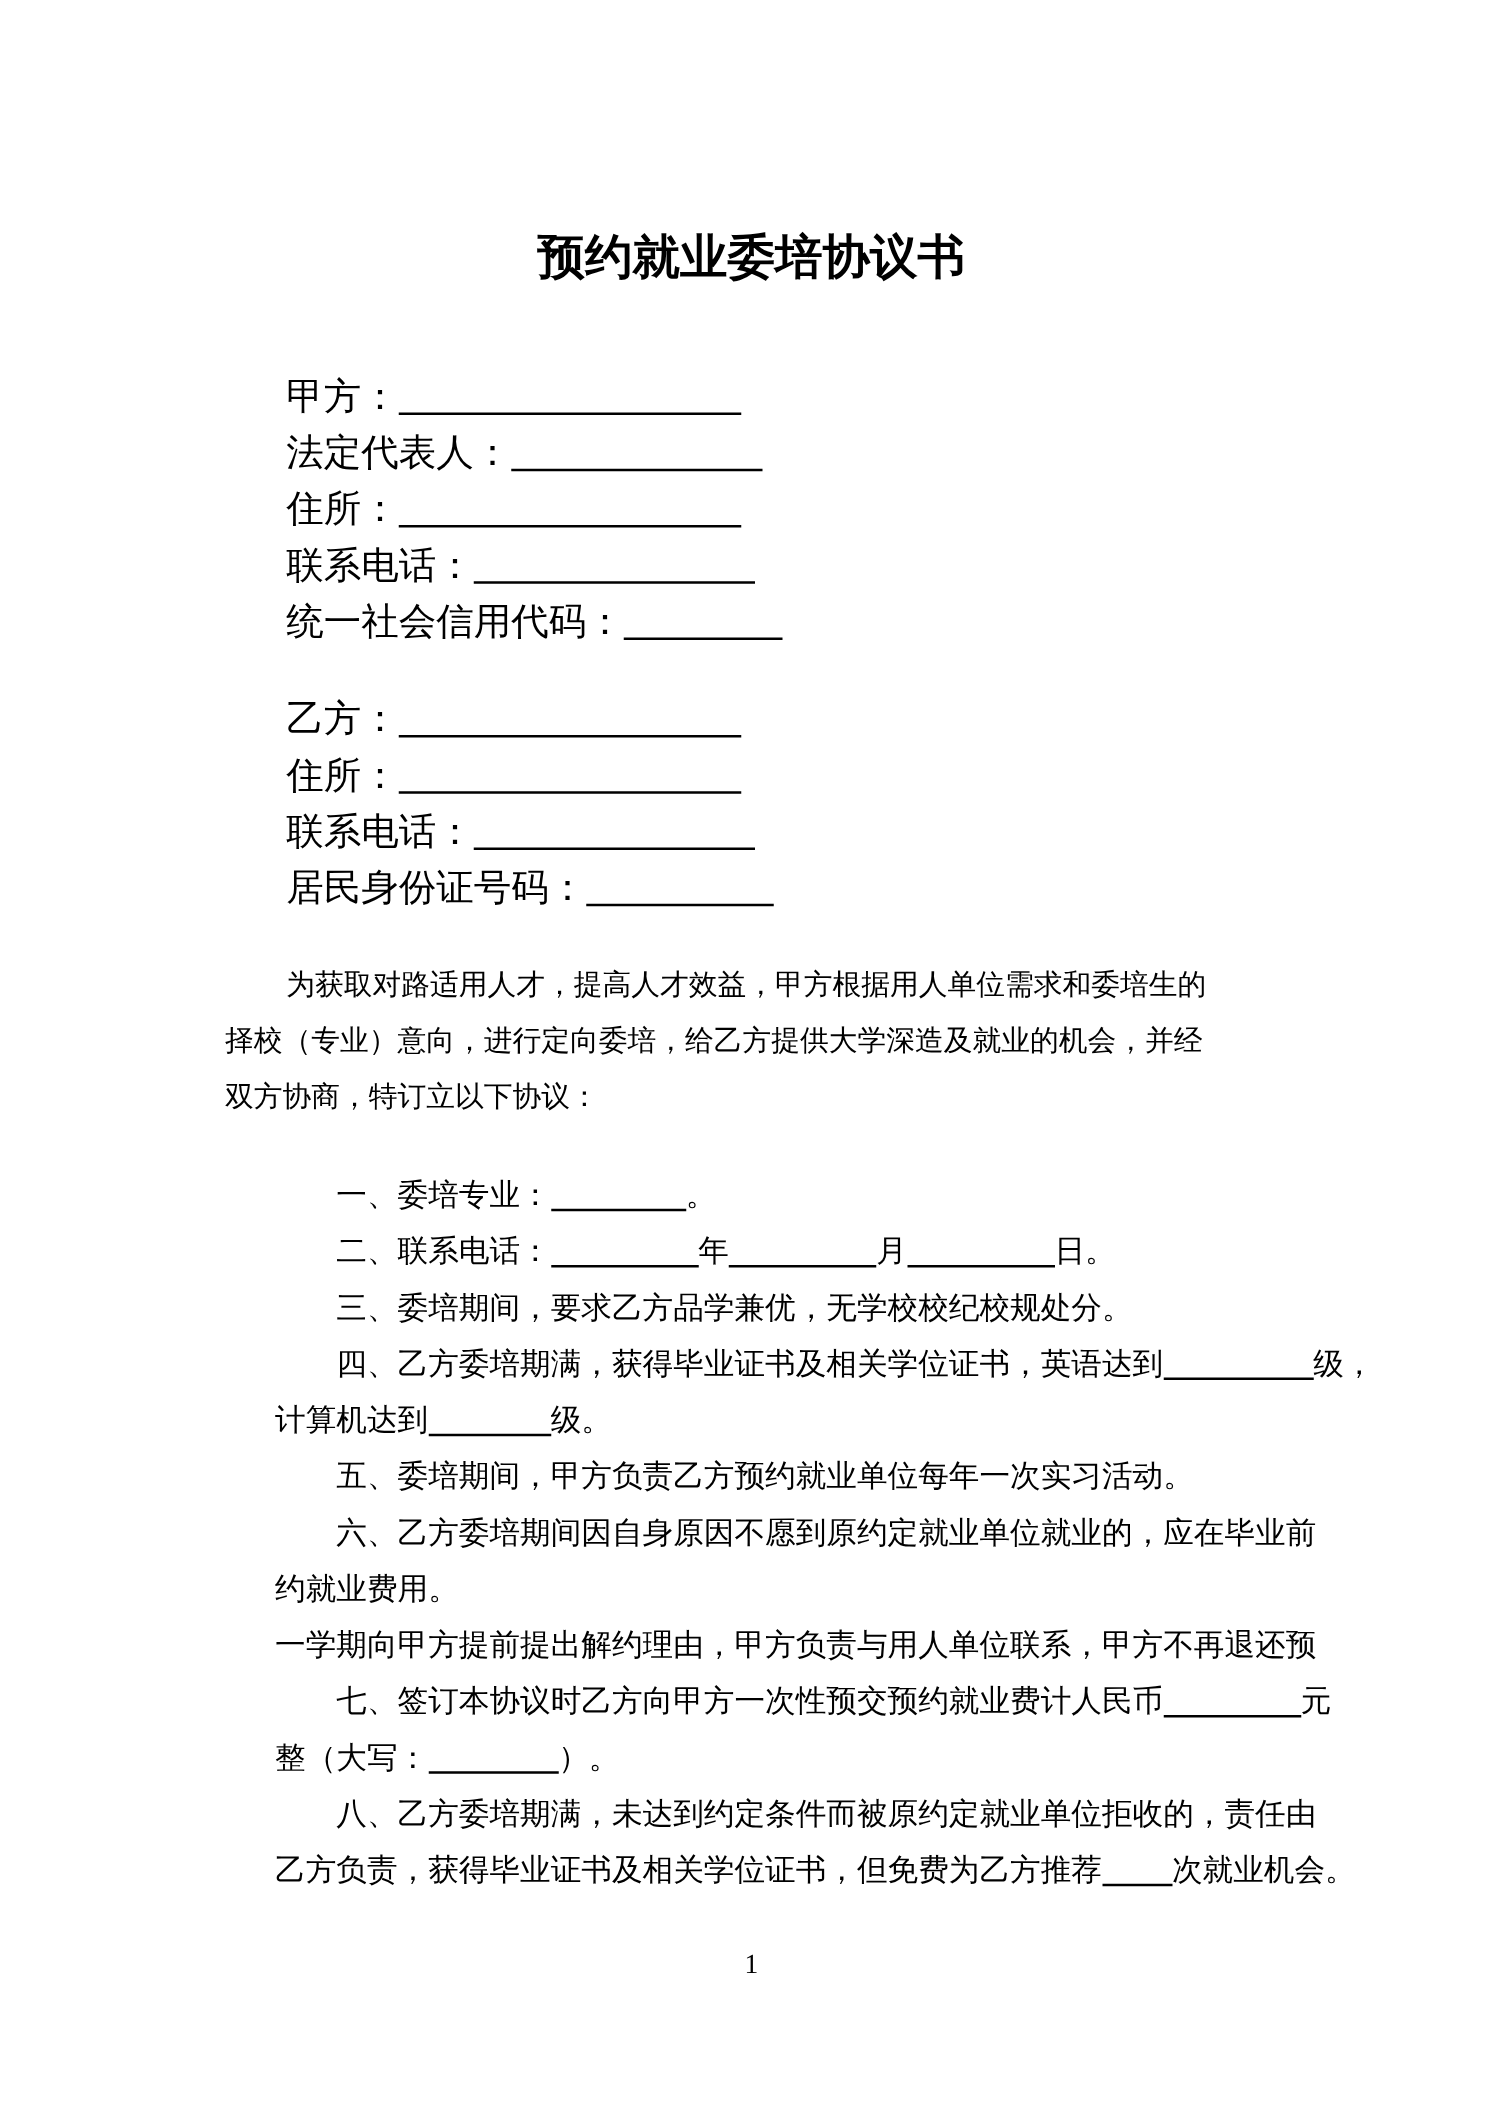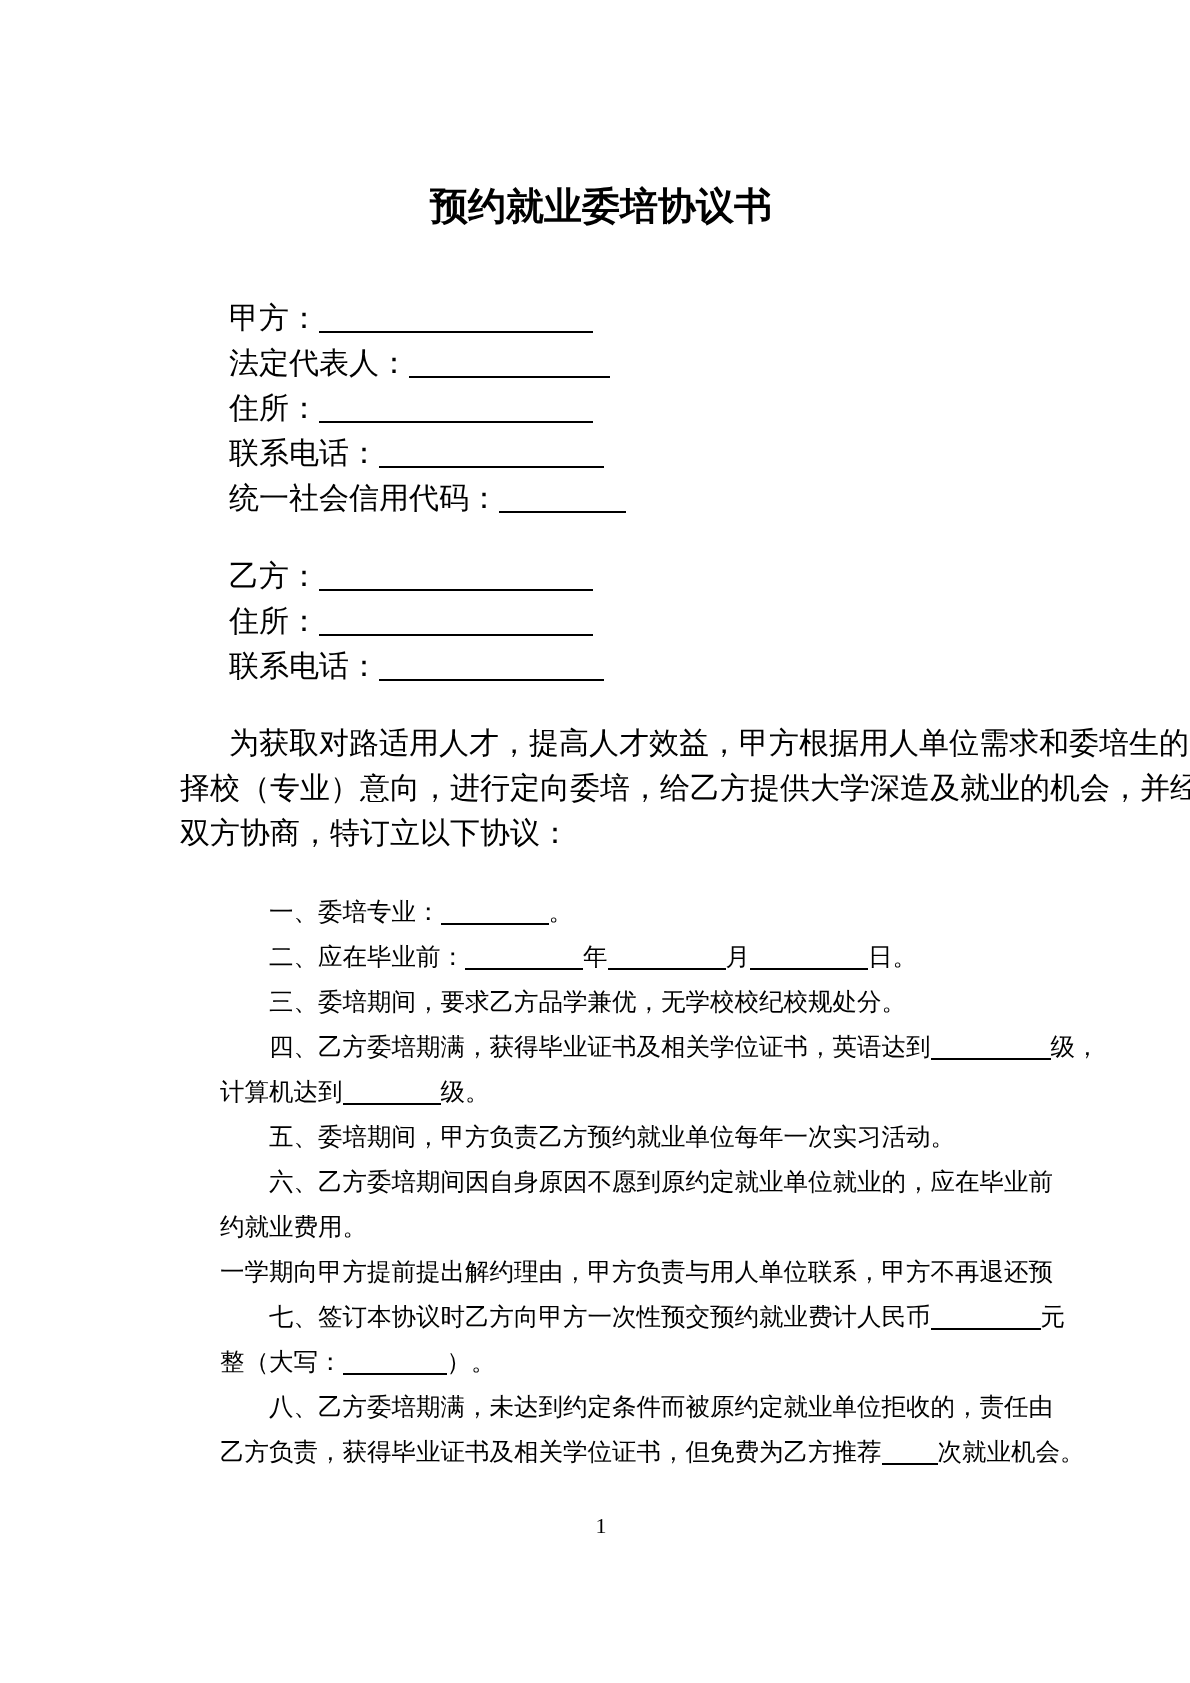--- a/index.html
+++ b/index.html
@@ -19,21 +19,21 @@
     font-size:38px;
     font-weight:700;
     line-height:44px;
     text-align:center;
     letter-spacing:0px;
   }
   .fields { font-size:30px; line-height:45px; }
   .fields .line { white-space:nowrap; text-indent:49px; }
   .block-a { margin-top:67px; }
   .block-b { margin-top:33px; }
-  .preamble { margin-top:32px; font-size:30px; line-height:45px; }
+  .preamble { margin-top:32px; font-size:23px; line-height:45px; }
   .clauses  { margin-top:34px; font-size:24.5px; line-height:45px;margin-left:40px; }
   .bodyline { white-space:nowrap; }
   .bodyline.indent { text-indent:49px; }
   .blank {
     display:inline-block;
     height:4px;
     border-bottom:2px solid #000;
     margin-bottom:-5px;
   }
   .page-num {
@@ -54,31 +54,32 @@
       <div class="line"><span>法定代表人：</span><span class="blank" style="width: 201px;"></span></div>
       <div class="line"><span>住所：</span><span class="blank" style="width: 274px;"></span></div>
       <div class="line"><span>联系电话：</span><span class="blank" style="width: 225px;"></span></div>
       <div class="line"><span>统一社会信用代码：</span><span class="blank" style="width: 127px;"></span></div>
     </div>
 
   <div id="party-b" class="fields block-b">
       <div class="line"><span>乙方：</span><span class="blank" style="width: 274px;"></span></div>
       <div class="line"><span>住所：</span><span class="blank" style="width: 274px;"></span></div>
       <div class="line"><span>联系电话：</span><span class="blank" style="width: 225px;"></span></div>
+      <div class="line"><span>居民身份证号码：</span><span class="blank" style="width: 150px;"></span></div>
     </div>
 
   <div id="preamble" class="preamble">
       <div class="bodyline indent"><span>为获取对路适用人才，提高人才效益，甲方根据用人单位需求和委培生的</span></div>
       <div class="bodyline"><span>择校（专业）意向，进行定向委培，给乙方提供大学深造及就业的机会，并经</span></div>
       <div class="bodyline"><span>双方协商，特订立以下协议：</span></div>
     </div>
 
   <div id="clauses" class="clauses">
       <div class="bodyline indent"><span>一、委培专业：</span><span class="blank" style="width: 108px;"></span><span>。</span></div>
-      <div class="bodyline indent"><span>二、应在毕业前：</span><span class="blank" style="width: 118px;"></span><span>年</span><span class="blank" style="width: 118px;"></span><span>月</span><span class="blank" style="width: 118px;"></span><span>日。</span></div>
+      <div class="bodyline indent"><span>二、联系电话：</span><span class="blank" style="width: 118px;"></span><span>年</span><span class="blank" style="width: 118px;"></span><span>月</span><span class="blank" style="width: 118px;"></span><span>日。</span></div>
       <div class="bodyline indent"><span>三、委培期间，要求乙方品学兼优，无学校校纪校规处分。</span></div>
       <div class="bodyline indent"><span>四、乙方委培期满，获得毕业证书及相关学位证书，英语达到</span><span class="blank" style="width: 120px;"></span><span>级，</span></div>
       <div class="bodyline"><span>计算机达到</span><span class="blank" style="width: 98px;"></span><span>级。</span></div>
       <div class="bodyline indent"><span>五、委培期间，甲方负责乙方预约就业单位每年一次实习活动。</span></div>
       <div class="bodyline indent"><span>六、乙方委培期间因自身原因不愿到原约定就业单位就业的，应在毕业前</span></div>
       <div class="bodyline"><span>约就业费用。</span></div>
       <div class="bodyline"><span>一学期向甲方提前提出解约理由，甲方负责与用人单位联系，甲方不再退还预</span></div>
       <div class="bodyline indent"><span>七、签订本协议时乙方向甲方一次性预交预约就业费计人民币</span><span class="blank" style="width: 110px;"></span><span>元</span></div>
       <div class="bodyline"><span>整（大写：</span><span class="blank" style="width: 104px;"></span><span>）。</span></div>
       <div class="bodyline indent"><span>八、乙方委培期满，未达到约定条件而被原约定就业单位拒收的，责任由</span></div>

